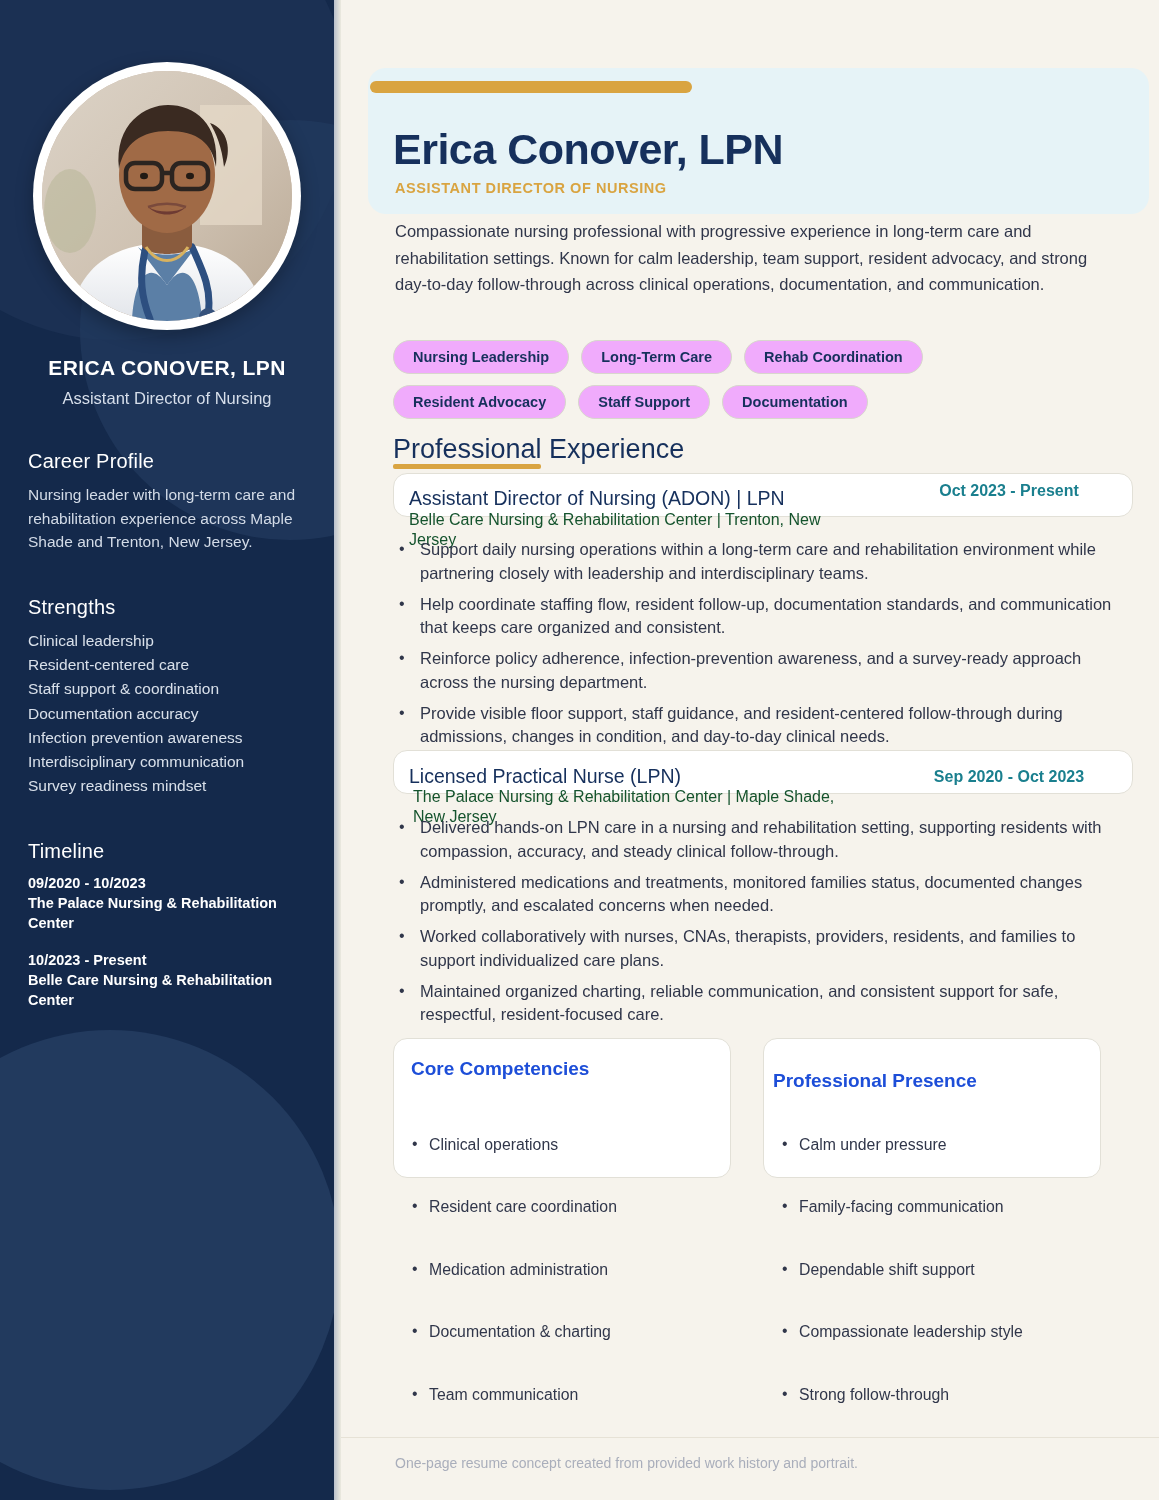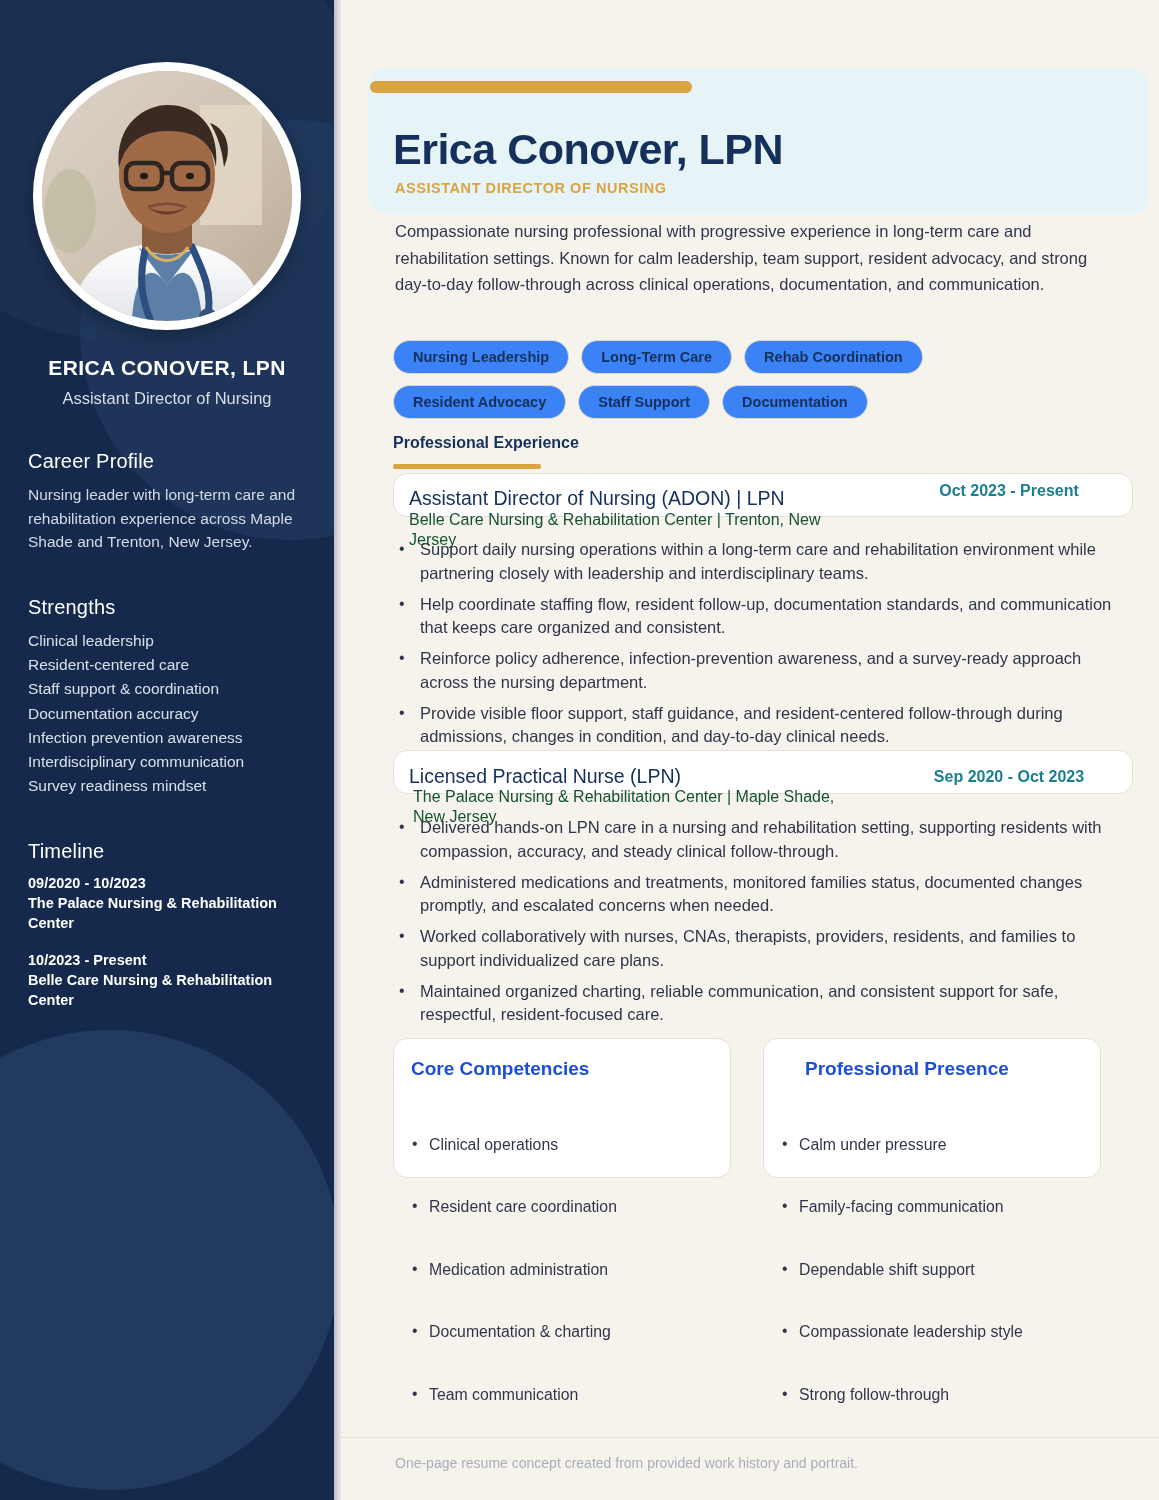--- a/index.html
+++ b/index.html
@@ -78,28 +78,28 @@
   }
 
   .summary {
     position: absolute; left: 54px; top: 218px; width: 702px;
     color: #30364a; font-size: 16.5px; line-height: 1.62;
   }
 
   .pills { position: absolute; left: 52px; top: 340px; width: 740px; }
   .pill-row { display: flex; gap: 12px; margin-bottom: 11px; }
   .pill {
-    background: #3b82f6; border: 1px solid #d8d6cd; border-radius: 999px;
+    background: #f0abfc; border: 1px solid #d8d6cd; border-radius: 999px;
     color: #16305c; font-size: 14.5px; font-weight: bold;
     padding: 8px 19px; white-space: nowrap;
   }
 
   .sec-head {
     position: absolute; left: 52px; top: 434px;
-    color: #16305c; font-size: 16px; font-weight: bold;
+    color: #16305c; font-size: 27px; font-weight: normal;
   }
   .sec-rule {
     position: absolute; left: 52px; top: 464px;
     width: 148px; height: 5px; background: #d9a441; border-radius: 2px;
   }
 
   .jobcard {
     position: absolute; background: #ffffff;
     border: 1px solid #e2e0d7; border-radius: 14px;
   }
@@ -130,21 +130,21 @@
   }
 
   .minicard {
     position: absolute; top: 1038px; width: 338px; height: 140px;
     background: #ffffff; border: 1px solid #e2e0d7; border-radius: 14px;
   }
   .mc1 { left: 52px; }
   .mc2 { left: 422px; }
   .mc-title { position: absolute; top: 1058px; color: #1d4ed8; font-size: 19px; font-weight: bold; }
   .mc1-title { left: 70px; }
-  .mc2-title { left: 464px; }
+  .mc2-title { left: 432px; margin-top: 12px; }
   .mc-list { position: absolute; top: 1094px; list-style: none; width: 320px; }
   .mc1-list { left: 70px; }
   .mc2-list { left: 440px; }
   .mc-list li {
     position: relative; padding-left: 18px;
     color: #30364a; font-size: 15.8px; line-height: 1.42; margin-top: 40px;
   }
   .mc-list li::before {
     content: "\2022"; position: absolute; left: 1px; top: -1px; color: #30364a;
   }

